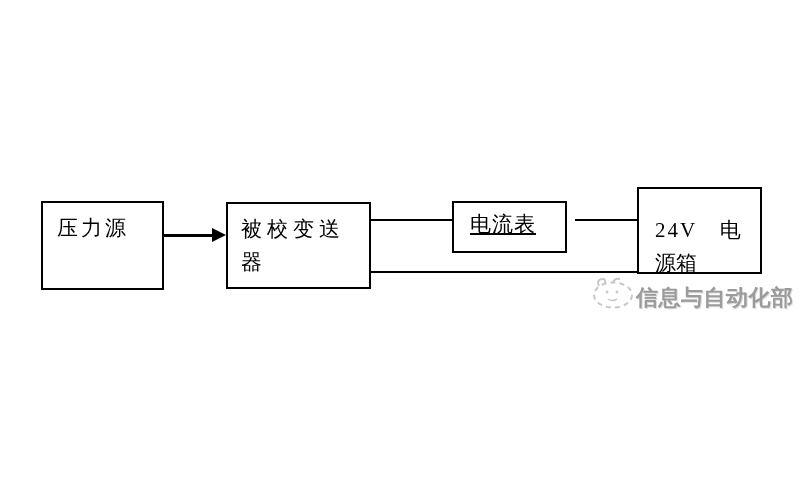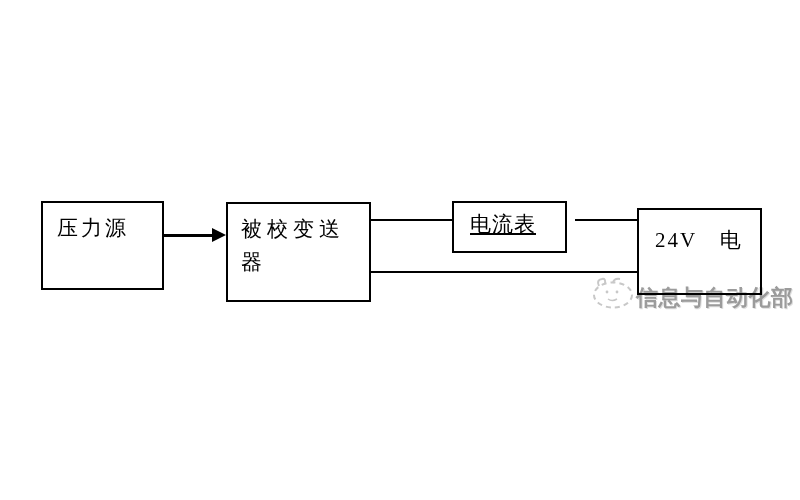--- a/index.html
+++ b/index.html
@@ -23,24 +23,24 @@
     box-sizing: border-box;
     z-index: 3;
     font-size: 21px;
     line-height: 33px;
     color: #000000;
   }
   .box .bline {
     white-space: pre;
   }
   .box1 { left: 41px;  top: 201px; width: 123px; height: 89px; padding: 9px 16px 0 14px; letter-spacing: 3px; }
-  .box2 { left: 226px; top: 202px; width: 145px; height: 100px; padding: 9px 0 0 13px; }
+  .box2 { left: 226px; top: 202px; width: 145px; height: 87px; padding: 9px 0 0 13px; }
   .box2 .bline1 { letter-spacing: 5px; }
   .box3 { left: 452px; top: 201px; width: 115px; height: 52px; padding: 5px 0 0 16px; letter-spacing: 1px; text-decoration: underline; }
-  .box4 { left: 637px; top: 208px; width: 125px; height: 87px; padding: 14px 0 0 16px; }
+  .box4 { left: 637px; top: 187px; width: 125px; height: 87px; padding: 25px 0 0 16px; }
   .box4 .bline1 { letter-spacing: 2px; }
 
   .connector {
     position: absolute;
     background: #000000;
     z-index: 2;
   }
   .arrow-shaft  { left: 164px; top: 234px; width: 50px; height: 3px; }
   .seg-top-1    { left: 371px; top: 219px; width: 83px; height: 2px; }
   .seg-top-2    { left: 575px; top: 219px; width: 64px; height: 2px; }
@@ -103,20 +103,21 @@
   <div class="box box3">
     <div class="bline bline1">电流表</div>
   </div>
 
   <div class="connector seg-top-2"></div>
 
   <div class="connector seg-bottom"></div>
 
   <div class="box box4">
     <div class="bline bline1">24V　电</div>
+    <div class="bline bline2">源箱</div>
   </div>
 
   <div class="watermark">
     <svg class="watermark-logo" viewBox="0 0 52 34">
       <ellipse cx="27" cy="19" rx="19" ry="12.5" fill="none" stroke="#c8c8c8" stroke-width="2" stroke-dasharray="5 4"></ellipse>
       <path d="M 13 10 Q 10 4 16 3 Q 20 2 19 8" fill="none" stroke="#c8c8c8" stroke-width="2"></path>
       <path d="M 27 7 Q 28 2 34 3" fill="none" stroke="#c8c8c8" stroke-width="2"></path>
       <circle cx="21" cy="16" r="1.4" fill="#c8c8c8"></circle>
       <circle cx="31" cy="16" r="1.4" fill="#c8c8c8"></circle>
       <path d="M 22 23 Q 26 26 31 23" fill="none" stroke="#c8c8c8" stroke-width="1.5"></path>

